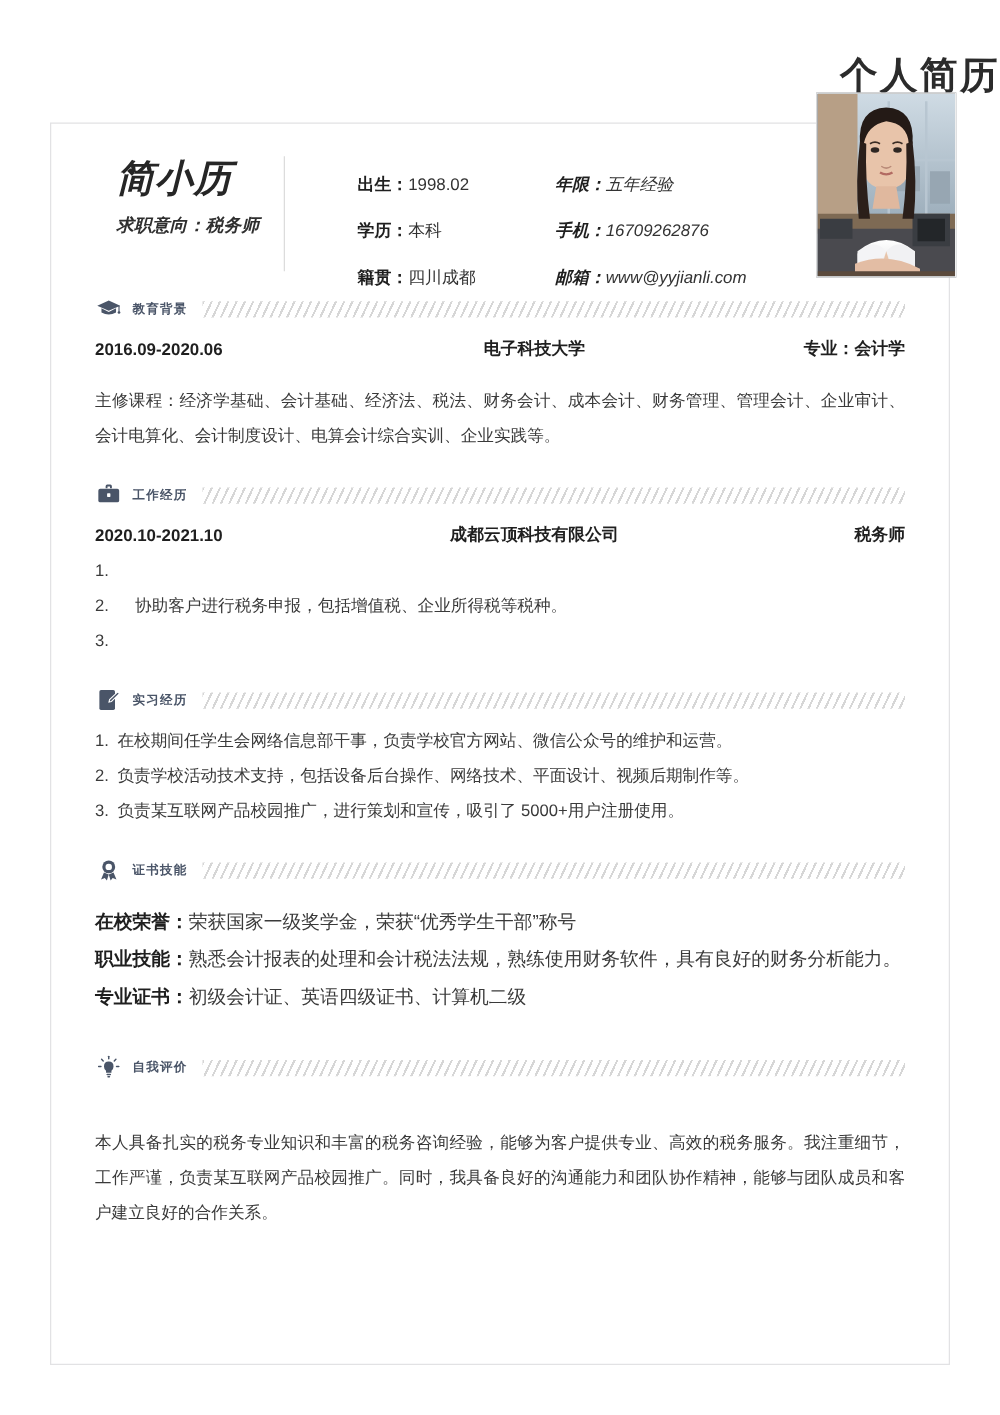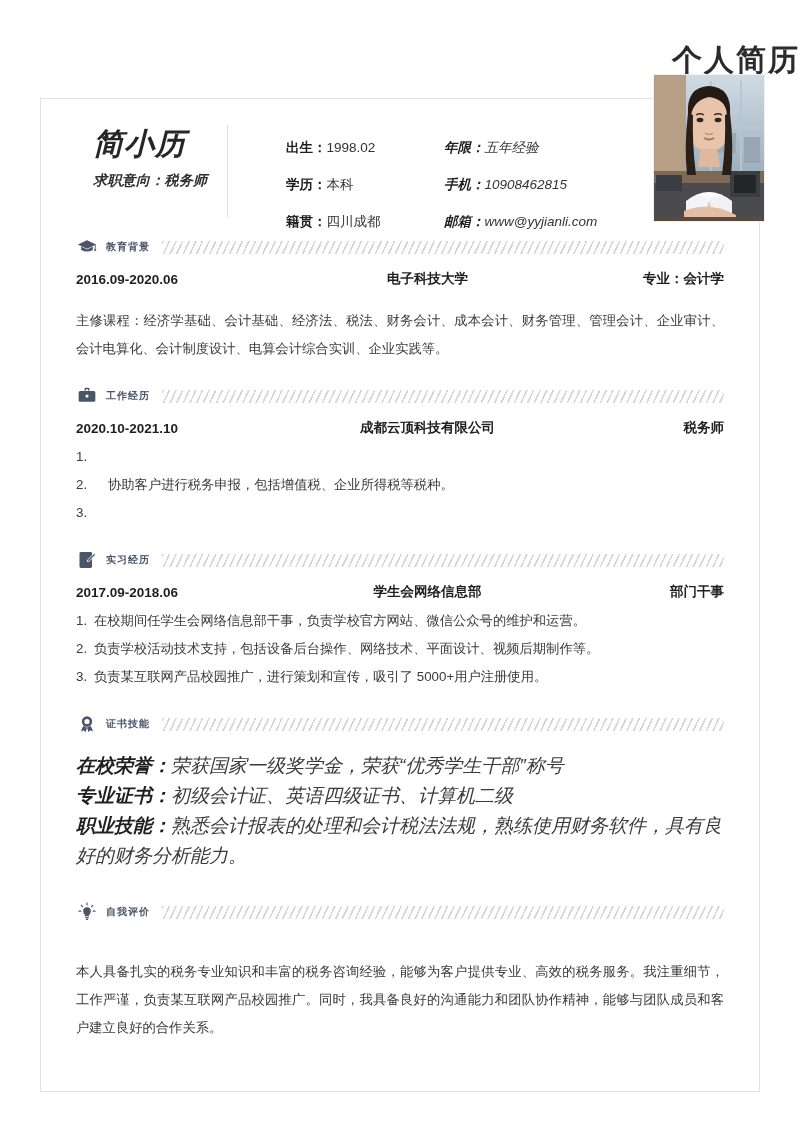--- a/index.html
+++ b/index.html
@@ -188,24 +188,23 @@
     color: #3a3a3a;
   }
   ul.numlist li .num {
     flex: 0 0 auto;
     color: #3a3a3a;
   }
   ul.numlist.wide li .num { width: 32px; }
   ul.numlist.tight li .num { width: 18px; }
 
   .kv-line {
-    font-size: 19px;
+    font-size: 15px;
     line-height: 30px;
     color: #3a3a3a;
-    font-style: italic;
   }
   .kv-line b {
     font-weight: bold;
     color: #1f1f1f;
   }
 
   .spacer-sm { height: 8px; }
   .spacer-md { height: 18px; }
   .spacer-lg { height: 26px; }
 </style>
@@ -236,21 +235,21 @@
           </div>
           <div class="info-cell c2">
             <b>年限</b><b>：</b><span class="val">五年经验</span>
           </div>
         </div>
         <div class="info-row">
           <div class="info-cell c1">
             <b>学历</b><b>：</b><span class="val">本科</span>
           </div>
           <div class="info-cell c2">
-            <b>手机</b><b>：</b><span class="val">10908462815</span>
+            <b>手机</b><b>：</b><span class="val">16709262876</span>
           </div>
         </div>
         <div class="info-row">
           <div class="info-cell c1">
             <b>籍贯</b><b>：</b><span class="val">四川成都</span>
           </div>
           <div class="info-cell c2">
             <b>邮箱</b><b>：</b><span class="val">www@yyjianli.com</span>
           </div>
         </div>
@@ -363,25 +362,20 @@
         <span class="sec-icon">
           <svg width="20" height="20" viewBox="0 0 24 24" fill="#4a5568">
             <rect x="3" y="2.5" width="15" height="19" rx="1.6"></rect>
             <path d="M20.6 4.2 L22.2 5.8 L14.6 13.4 L12.2 14 L12.8 11.6 Z" fill="#4a5568" stroke="#ffffff" stroke-width="1"></path>
             <path d="M19.6 3.2 L21.2 4.8" stroke="#ffffff" stroke-width="1"></path>
           </svg>
         </span>
         <span class="sec-title">实习经历</span>
         <span class="hatch"></span>
       </div>
-      <div class="entry-row">
-        <span class="entry-date">2017.09-2018.06</span>
-        <span class="entry-org">学生会网络信息部</span>
-        <span class="entry-role">部门干事</span>
-      </div>
       <ul class="numlist tight">
         <li>
           <span class="num">1.</span>
           <span>在校期间任学生会网络信息部干事，负责学校官方网站、微信公众号的维护和运营。</span>
         </li>
         <li>
           <span class="num">2.</span>
           <span>负责学校活动技术支持，包括设备后台操作、网络技术、平面设计、视频后期制作等。</span>
         </li>
         <li>
@@ -404,24 +398,24 @@
           </svg>
         </span>
         <span class="sec-title">证书技能</span>
         <span class="hatch"></span>
       </div>
       <div class="spacer-sm"></div>
       <div class="kv-line">
         <b>在校荣誉</b><b>：</b><span>荣获国家一级奖学金，荣获“优秀学生干部”称号</span>
       </div>
       <div class="kv-line">
+        <b>职业技能</b><b>：</b><span>熟悉会计报表的处理和会计税法法规，熟练使用财务软件，具有良好的财务分析能力。</span>
+      </div>
+      <div class="kv-line">
         <b>专业证书</b><b>：</b><span>初级会计证、英语四级证书、计算机二级</span>
-      </div>
-      <div class="kv-line">
-        <b>职业技能</b><b>：</b><span>熟悉会计报表的处理和会计税法法规，熟练使用财务软件，具有良好的财务分析能力。</span>
       </div>
     </div>
 
     <div class="spacer-lg"></div>
 
     <div class="section">
       <div class="sec-head">
         <span class="sec-icon">
           <svg width="20" height="20" viewBox="0 0 24 24" fill="#4a5568">
             <path d="M12 6.2 Q16.6 6.2 16.6 11 Q16.6 13.6 14.6 15.2 L14.6 17 L9.4 17 L9.4 15.2 Q7.4 13.6 7.4 11 Q7.4 6.2 12 6.2 Z"></path>

